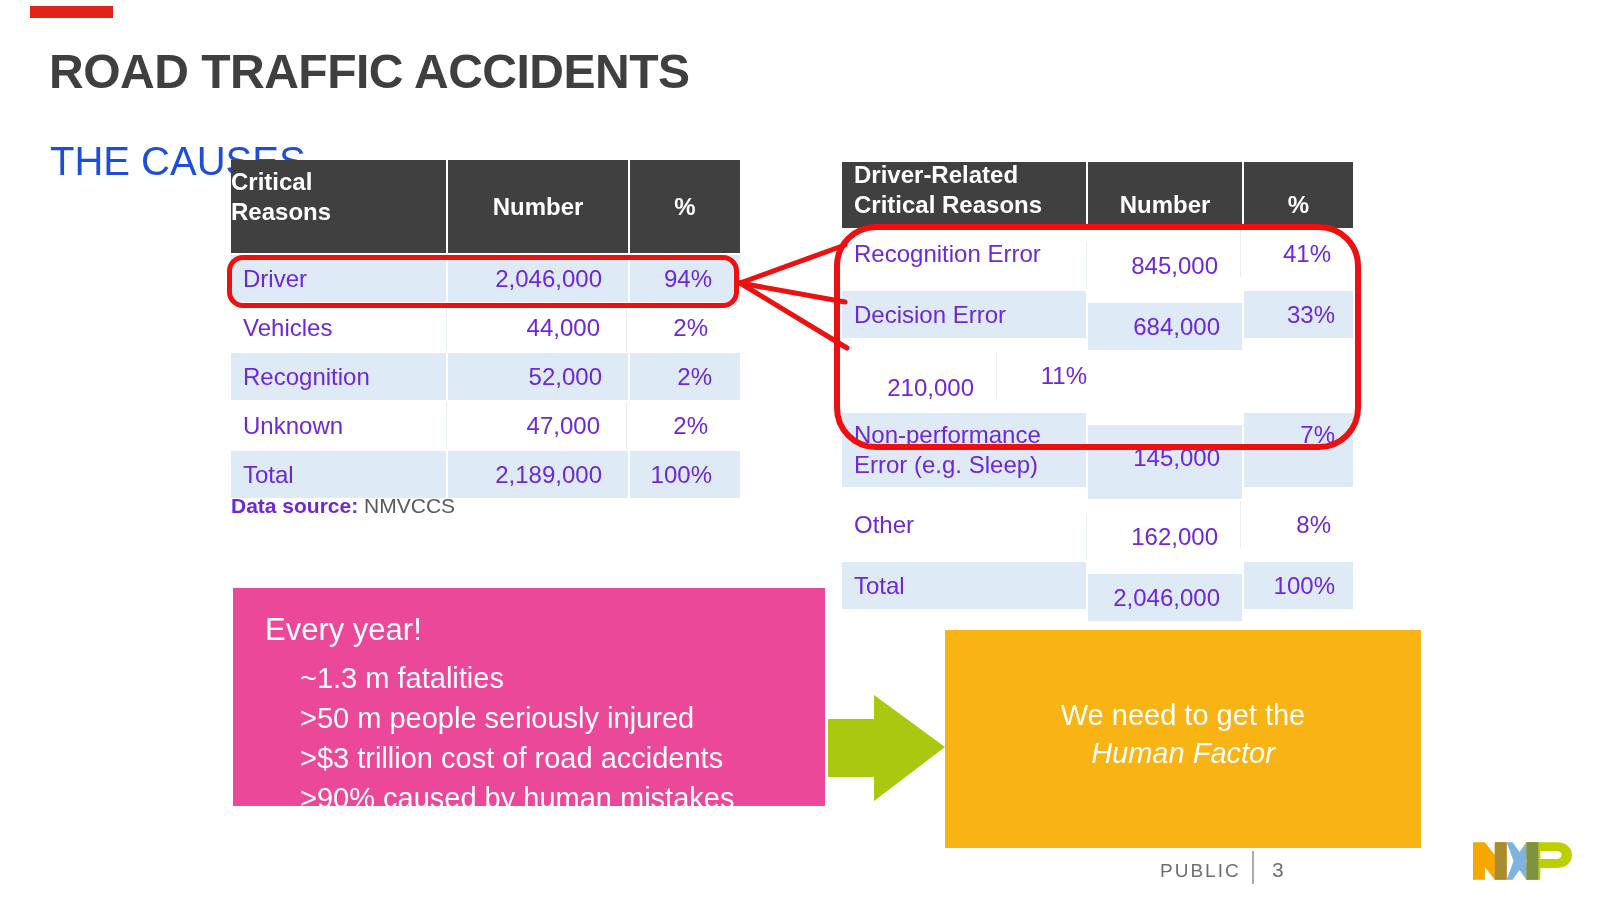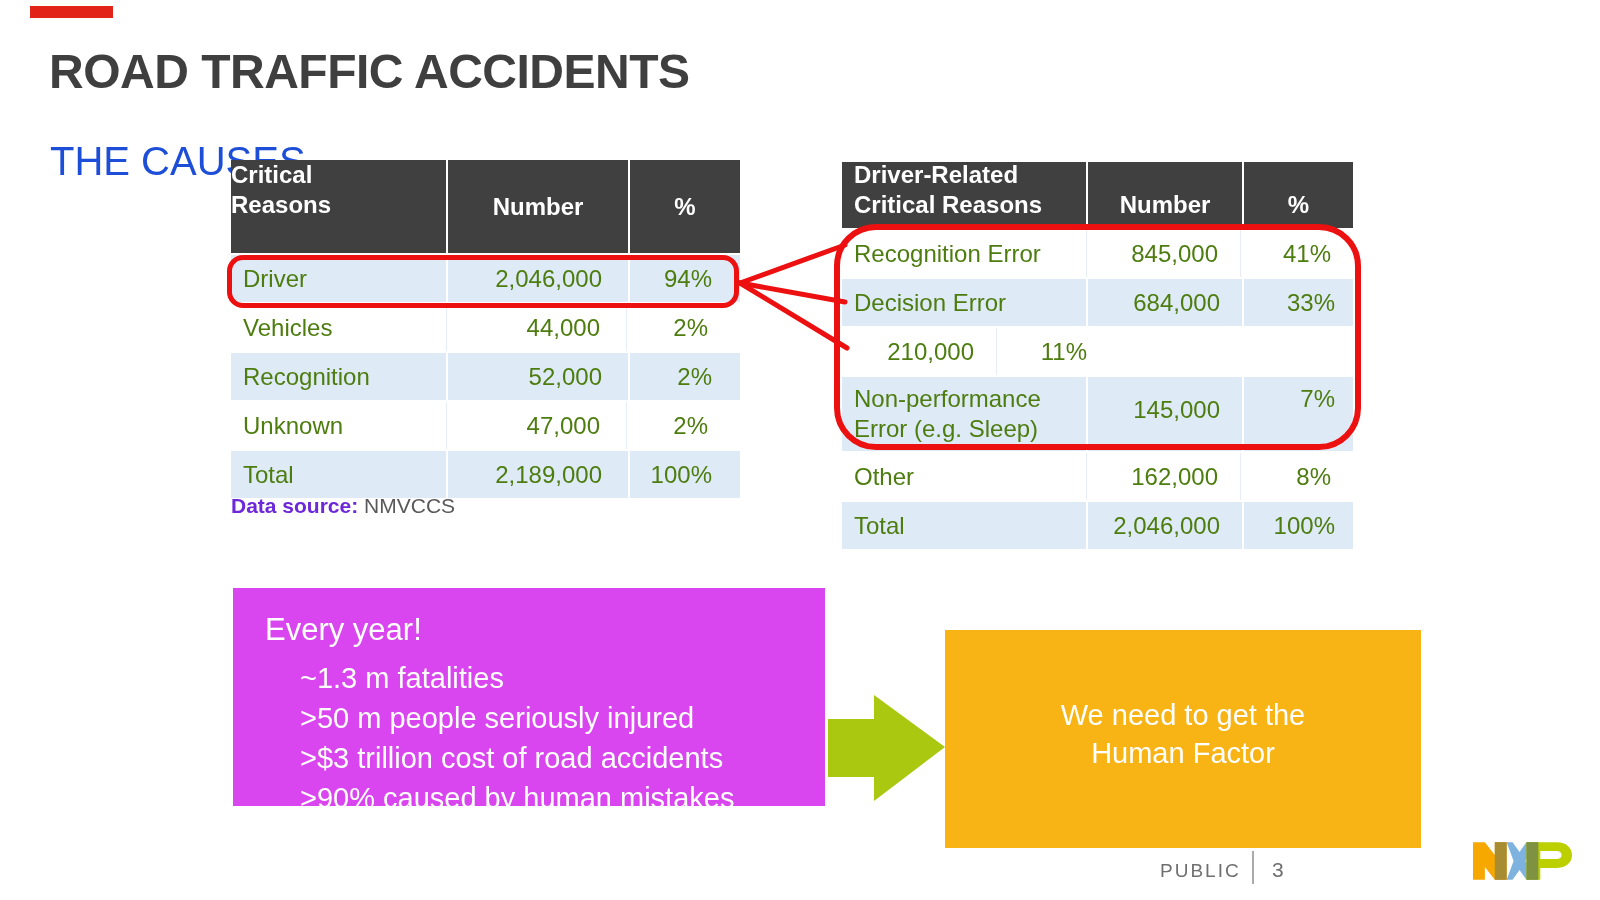--- a/index.html
+++ b/index.html
@@ -14,75 +14,75 @@
   
   .red-accent { left:30px; top:6px; width:83px; height:12px; background:#E2231A; }
   .title { left:49px; top:44px; font-size:48px; font-weight:bold; color:#3F3F3F; letter-spacing:-0.5px; white-space:nowrap; }
   .subtitle { left:50px; top:103px; font-size:40px; font-weight:400; color:#1d4ed8; white-space:nowrap;margin-top:36px; }
 
   
   .tbl { display:flex; flex-direction:column; gap:2px; }
   .tr  { display:flex; gap:2px; }
   .cell { display:flex; align-items:center; font-size:24px; }
   .th  { background:#404040; color:#ffffff; font-weight:bold; line-height:30px; }
-  .td  { color:#4d7c0f; line-height:29px; }
+  .td  { color:#6d28d9; line-height:29px; }
   .band  { background:#DEEAF6; }
   .plain { background:#ffffff; }
   .tr .plain + .plain { border-left:1px solid #E7EDF4; margin-left:-2px; padding-left:1px; }
 
   .name { justify-content:flex-start; padding-left:12px; text-align:left; }
   .num  { justify-content:flex-end; }
   .ctr  { justify-content:center; }
 
   
   .lt { left:231px; top:160px; }
   .lc1 { width:215px; } .lc2 { width:180px; } .lc3 { width:110px; }
   .lt .th { height:93px; }
   .lt .td { height:47px; }
   .lt .lc2.num { padding-right:26px; } .lt .lc3.num { padding-right:28px; }
-  .lt .th.lc1 { align-items:flex-start; padding-bottom:20px; }
+  .lt .th.lc1 { align-items:center; padding-bottom:20px; }
   .hwrap-l { display:block; width:125px; }
 
   
   .rt { left:842px; top:162px; }
   .rc1 { width:244px; } .rc2 { width:154px; } .rc3 { width:109px; }
   .rt .th { height:66px; align-items:flex-end; padding-bottom:8px; }
   .rt .td { height:47px; }
   .rt .td.tall { height:74px; line-height:30px; }
-  .rt .rc2.num { padding-right:22px; } .rt .rc3.num { padding-right:18px; }
+  .rt .rc2.num { padding-right:22px;margin-top:12px; } .rt .rc3.num { padding-right:18px; }
   .hwrap-r { display:block; width:212px; }
   .wrap2 { display:block; width:225px; }
 
   .source { left:231px; top:494px; font-size:21px; color:#595959; }
   .source b { color:#6d28d9; }
 
   
   .red-rect-left {
     left:227px; top:255px; width:512px; height:53px;
     border:5px solid #ED1010; border-radius:16px; pointer-events:none;
   }
   .red-rect-right {
     left:834px; top:224px; width:527px; height:226px;
     border:6px solid #ED1010; border-radius:42px; pointer-events:none;
   }
   .connector { left:735px; top:238px; pointer-events:none; }
 
   
-  .green-box { left:233px; top:588px; width:592px; height:218px; background:#d946ef; color:#ffffff; padding:24px 0 0 32px; }
+  .green-box { left:233px; top:588px; width:592px; height:218px; background:#ec4899; color:#ffffff; padding:24px 0 0 32px; }
   .green-heading { font-size:31px; line-height:36px; }
   .green-items { list-style:none; margin:10px 0 0 35px; }
   .green-items li { font-size:29px; line-height:40px; white-space:nowrap; }
 
   
   .arrow { left:828px; top:695px; }
 
   
   .orange-box { left:945px; top:630px; width:476px; height:218px; background:#F8B314; color:#ffffff;
     text-align:center; padding-top:66px; font-size:29px; line-height:38px; }
-  .italic { }
+  .italic { font-style:italic; }
 
   
   .footer-public { left:1160px; top:860px; font-size:19px; letter-spacing:2px; color:#6F6F6F; }
   .footer-divider { left:1252px; top:851px; width:2px; height:33px; background:#ABABAB; }
   .footer-page { left:1272px; top:858px; font-size:21px; color:#6F6F6F; }
   .logo { left:1473px; top:842px; }
 </style>
 </head>
 <body>
 

